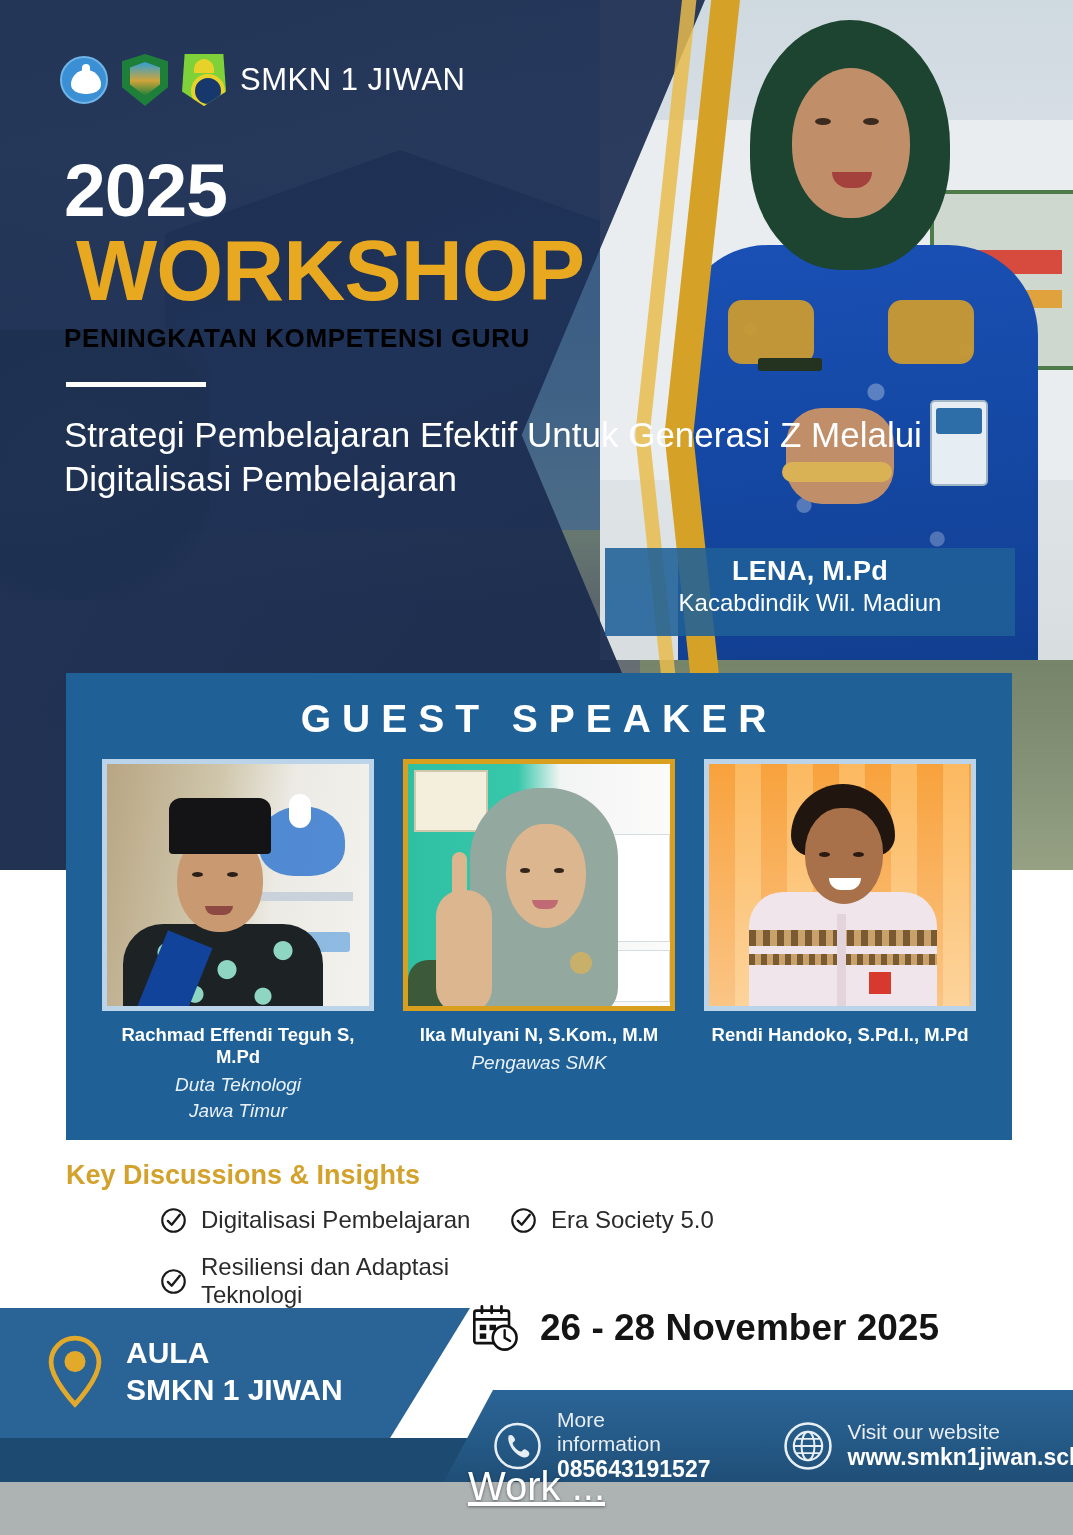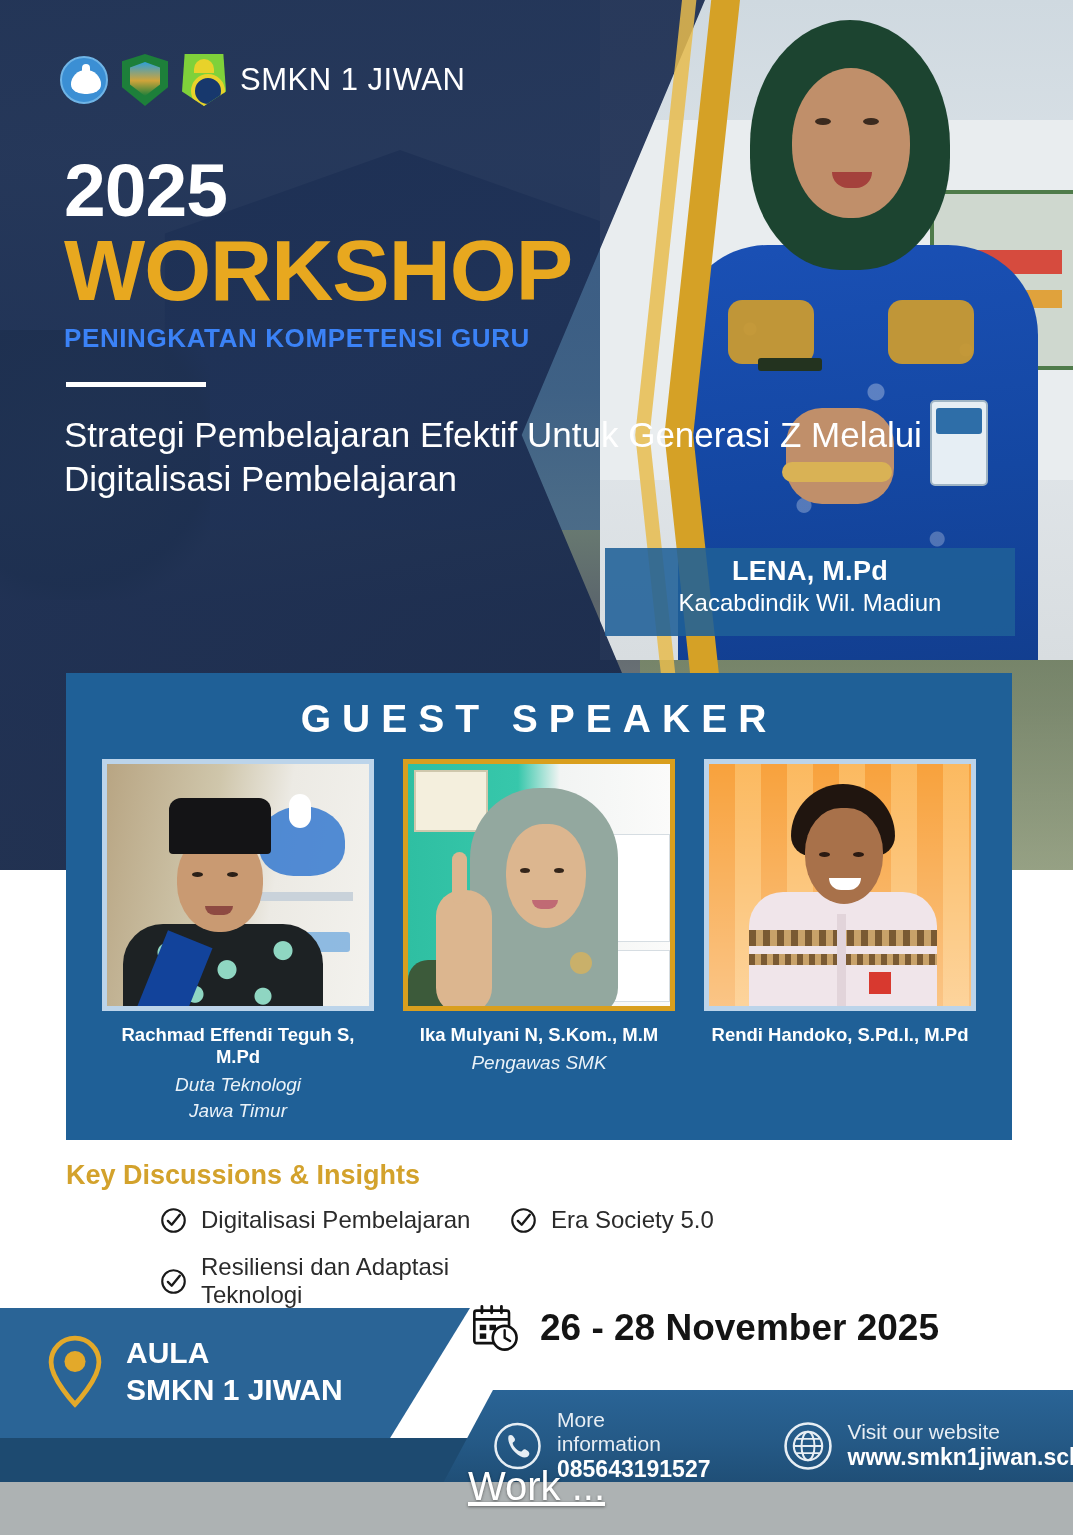--- a/index.html
+++ b/index.html
@@ -147,22 +147,22 @@
   }
   .logo.school:before{
     content:""; position:absolute; left:12px; top:5px; width:20px; height:14px;
     background:#e8d22a; border-radius:10px 10px 0 0;
   }
   .brandname { color:#fff; font-size:31px; letter-spacing:.5px; font-weight:400; }
 
   
   .headline { position:absolute; left:64px; top:155px; z-index:9; }
   .h-year { font-size:75px; font-weight:bold; color:#ffffff; line-height:.95; letter-spacing:-1px; }
-  .h-main { font-size:86px; font-weight:bold; color:#e8a81f; line-height:.98; letter-spacing:-1px; margin-top:2px; }
-  .h-sub { font-size:26px; font-weight:bold; color:#3b82f6; letter-spacing:.6px; margin-top:10px; }
+  .h-main { font-size:86px; font-weight:bold; color:#e8a81f; line-height:.98; letter-spacing:-1px; margin-top:2px;margin-left:12px; }
+  .h-sub { font-size:26px; font-weight:bold; color:#000000; letter-spacing:.6px; margin-top:10px; }
   .rule { width:140px; height:5px; background:#fff; margin:28px 0 26px 2px; }
   .h-desc { font-size:35px; color:#ffffff; line-height:1.28; font-weight:400; }
 
   
   .gs-panel {
     position:absolute; left:66px; top:673px; width:946px; height:467px;
     background:#1f6097; z-index:10;
   }
   .gs-title {
     text-align:center; color:#fff; font-size:39px; font-weight:bold;

